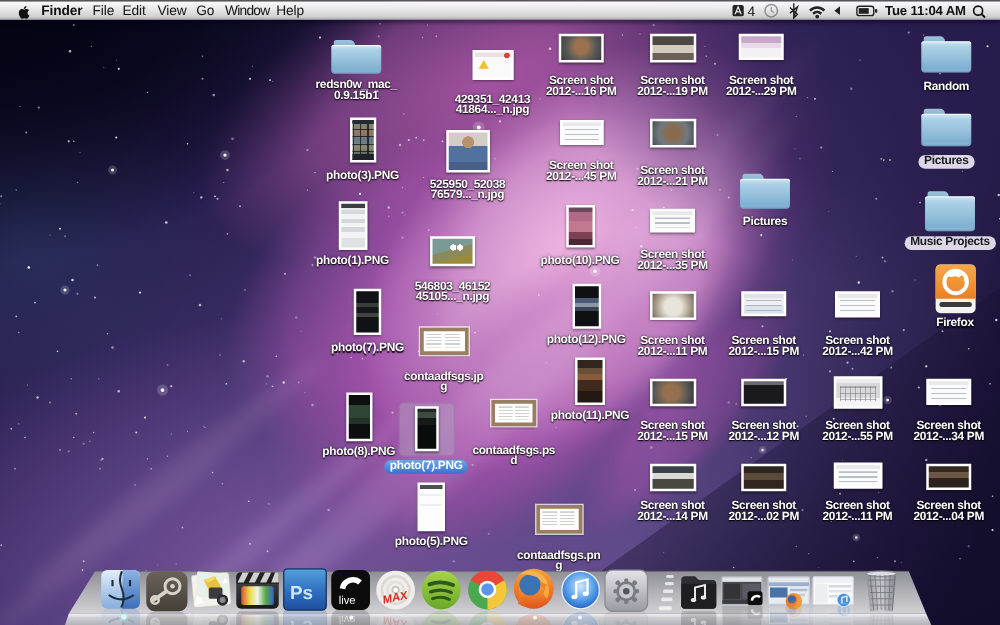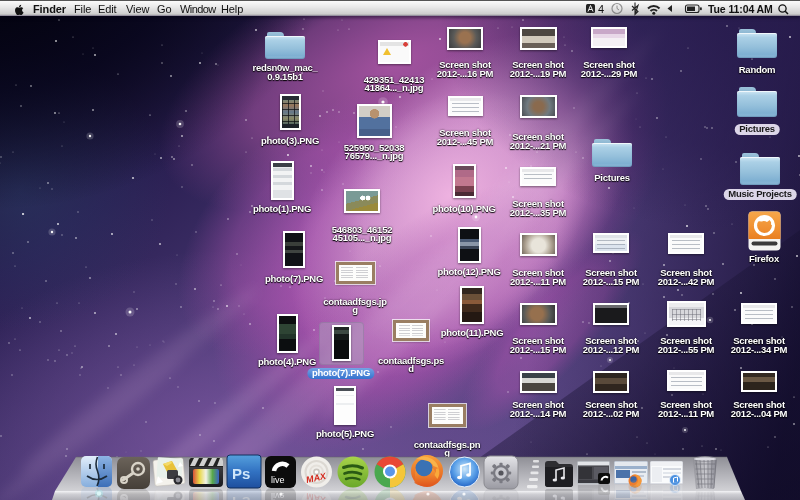--- a/index.html
+++ b/index.html
@@ -524,21 +524,21 @@
         </div>
       </div>
       <div class="lb" style="top:275px">photo(7).PNG</div>
     </div>
 <div class="it" style="left:227px;width:120px">
       <div class="thw" style="top:314px">
         <div class="ph" style="width:21px;height:39px">
           <div class="phin" style="background:linear-gradient(180deg,#0c0e10 0 22%,#2e4434 22% 52%,#22342a 52% 66%,#0c0e10 66% 100%)"></div>
         </div>
       </div>
-      <div class="lb" style="top:358px">photo(4).PNG</div>
+      <div class="lb" style="top:358px">photo(8).PNG</div>
     </div>
 <div class="it" style="left:281px;width:120px">
       <div class="selbox" style="left:38px;top:322px;width:45px;height:43px"></div>
       <div class="thw" style="top:325px">
         <div class="ph" style="width:19px;height:36px">
           <div class="phin" style="background:linear-gradient(180deg,#202624 0 8%,#3c4a42 8% 22%,#141a18 22% 40%,#0a0c0c 40% 100%)"></div>
         </div>
       </div>
       <div class="lb pillblue" style="top:367.5px">photo(7).PNG</div>
     </div>

